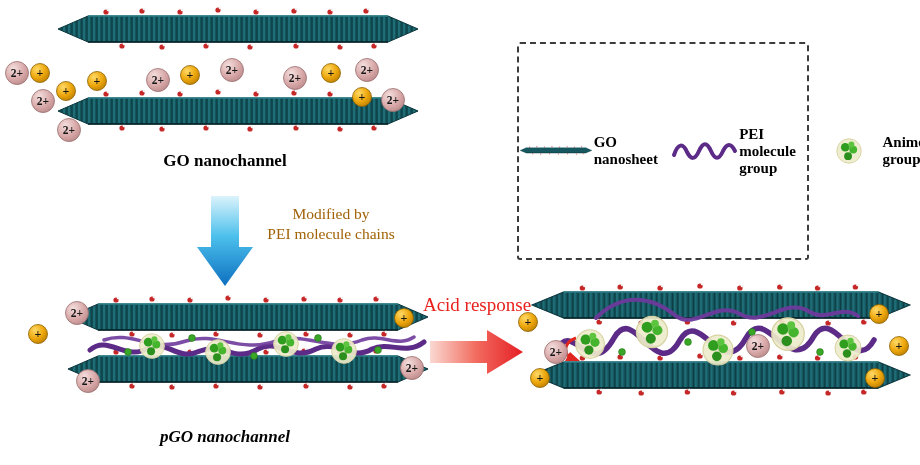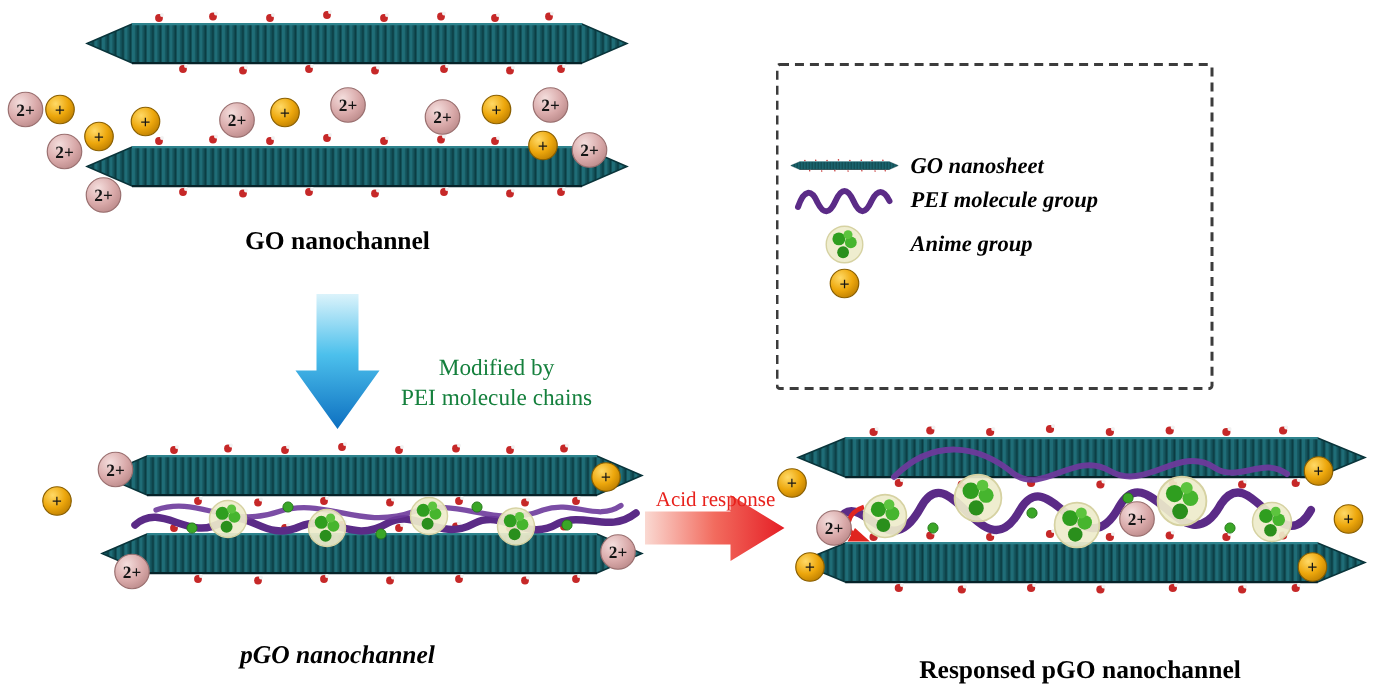--- a/index.html
+++ b/index.html
@@ -1,25 +1,25 @@
 <!DOCTYPE html>
 <html><head>
 <meta charset="utf-8">
 <style>
   html,body{margin:0;padding:0;background:#fff;}
   .canvas{position:relative;width:920px;height:465px;background:#ffffff;overflow:hidden;
           font-family:"Liberation Serif","DejaVu Serif",serif;}
   .canvas svg.art{position:absolute;left:0;top:0;}
   .caption{position:absolute;font-weight:bold;font-size:17px;color:#000;text-align:center;}
   .arrow-text{position:absolute;font-size:15.5px;text-align:center;line-height:1.3;}
-  .arrow-text.modified{color:#15803d;margin-top:32px;}
-  .arrow-text.acid{color:#e8211c;font-size:14px;margin-top:32px;}
+  .arrow-text.modified{color:#a16207;}
+  .arrow-text.acid{color:#e8211c;font-size:19px;}
   .legend{position:absolute;left:517px;top:42px;width:292px;height:218px;
           border:2px dashed #3c3c3c;border-radius:3px;box-sizing:border-box;
-          display:flex;flex-direction:column;justify-content:center;padding:4px 0;font-style:italic;}
+          display:flex;flex-direction:row;justify-content:flex-start;padding:4px 0;}
   .legend-row{display:flex;align-items:center;}
   .legend-icon-cell{width:88px;display:flex;justify-content:center;align-items:center;}
   .legend-label{font-weight:bold;font-size:15px;color:#000;}
   .ion-text{font-family:"Liberation Serif",serif;font-weight:bold;font-size:12px;fill:#151515;text-anchor:middle;}
   .ion-text-sr{font-family:"Liberation Serif",serif;font-weight:bold;font-size:11.5px;fill:#151515;text-anchor:middle;}
 </style>
 </head>
 <body>
 
 <div class="canvas">
@@ -163,21 +163,20 @@
       <use href="#g-k" transform="translate(540,378)"></use>
       <use href="#g-sr" transform="translate(758,346)"></use>
       <use href="#g-k" transform="translate(879,314)"></use>
       <use href="#g-k" transform="translate(899,346)"></use>
       <use href="#g-k" transform="translate(875,378)"></use>
     </g>
   </svg>
 
   <div class="caption" style="left:75px;top:151px;width:300px;text-align:center;">GO nanochannel</div>
   <div class="caption" style="left:75px;top:427px;width:300px;font-style:italic;">pGO nanochannel</div>
-  <div class="caption" style="left:530px;top:437px;width:380px;">Responsed pGO nanochannel</div>
 
   <div class="arrow-text modified" style="left:242px;top:204px;width:178px;">
     <span>Modified by</span><br>
     <span>PEI molecule chains</span>
   </div>
   <div class="arrow-text acid" style="left:402px;top:293px;width:150px;">Acid response</div>
 
   <div class="legend">
     <div class="legend-row">
       <span class="legend-icon-cell">

